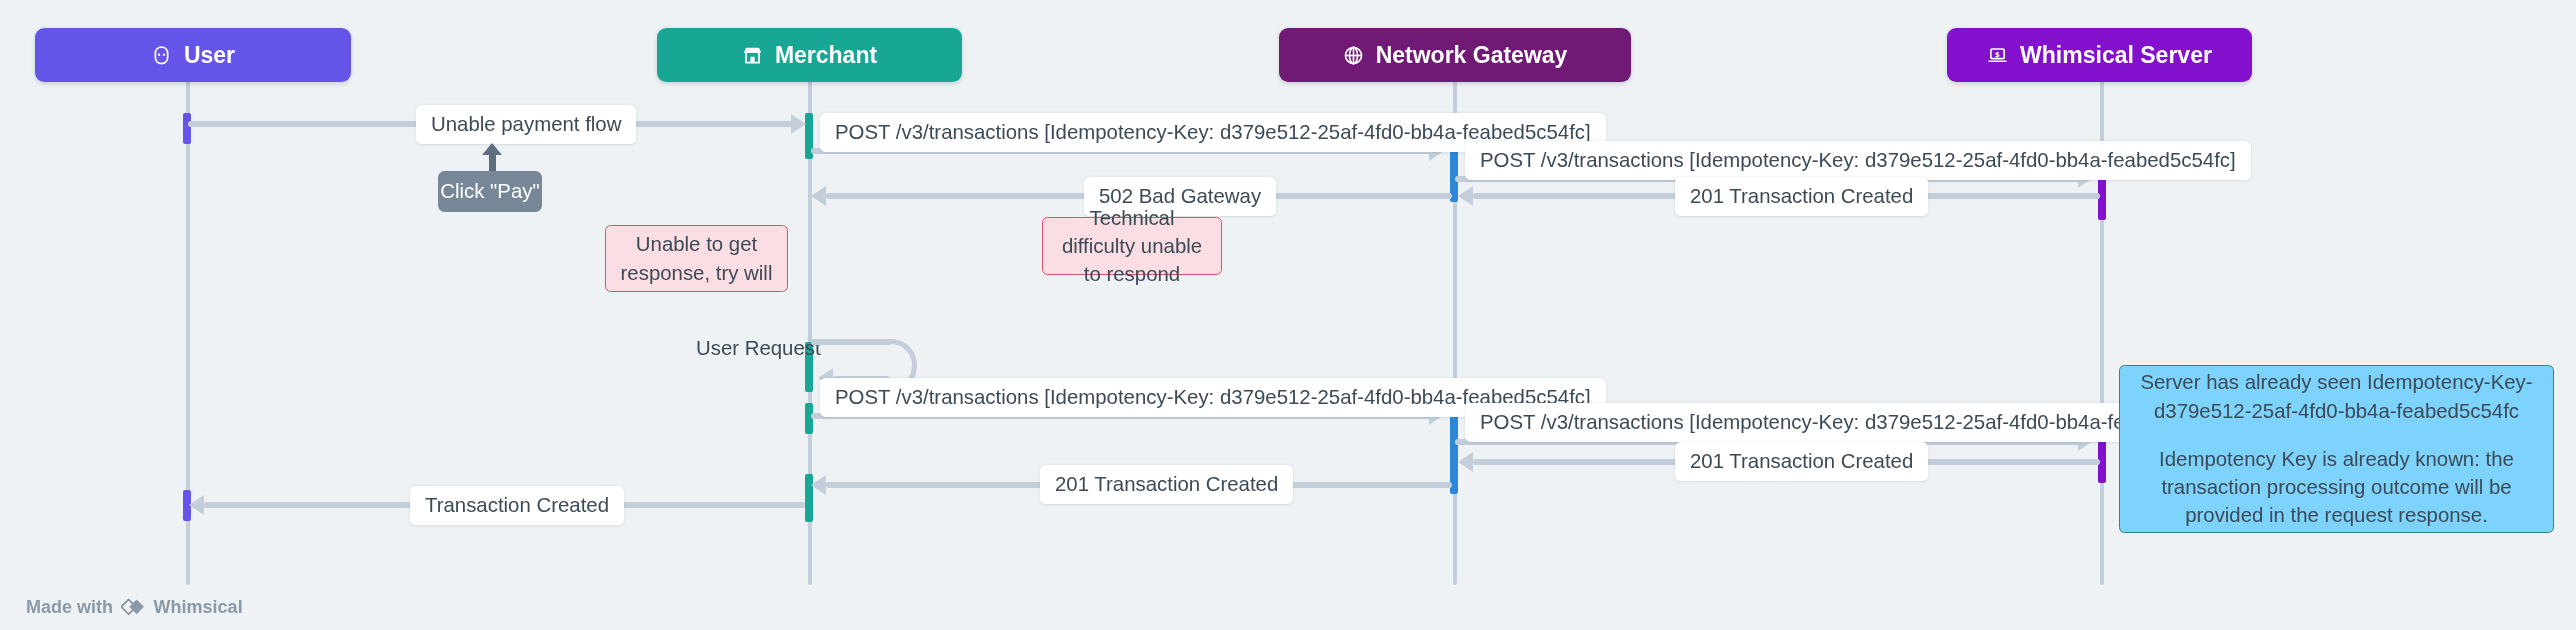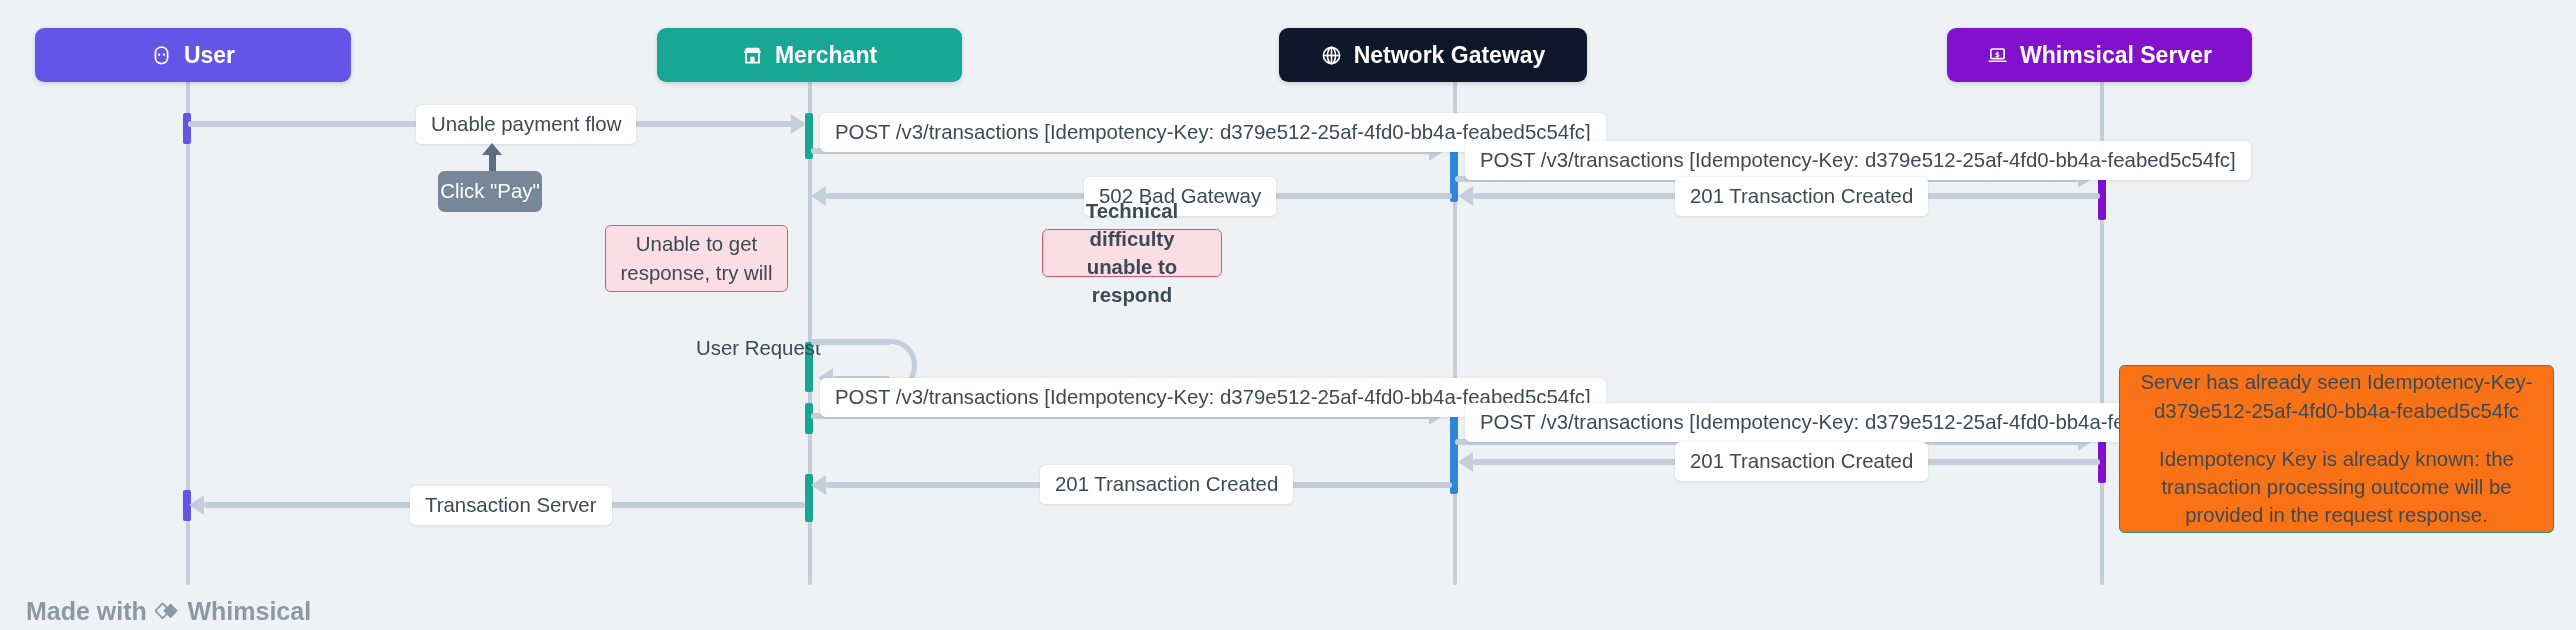--- a/index.html
+++ b/index.html
@@ -44,21 +44,21 @@
   .chip.plain{background:transparent;box-shadow:none;color:#3c4a57;}
 
   
   .note{
     position:absolute;border-radius:5.6px;border:1.9px solid;
     display:flex;align-items:center;justify-content:center;
     text-align:center;font-size:20.4px;line-height:1.38;
     padding:9.3px 13px;box-sizing:border-box;
   }
   .note.pink{background:#fadee3;border-color:#d9536f;color:#3c4a57;}
-  .note.green{background:#f97316;border-color:#2f8a72;color:#3c4a57;}
+  .note.green{background:#7dd3fc;border-color:#2f8a72;color:#3c4a57;}
 
   
   .tip{
     position:absolute;background:#778797;border-radius:6.5px;
     color:#ffffff;font-size:20.4px;
     display:flex;align-items:center;justify-content:center;
     box-sizing:border-box;
   }
   .tip-stem{position:absolute;width:6.5px;background:#5e6e7e;}
   .tip-head{position:absolute;width:0;height:0;
@@ -67,21 +67,21 @@
 
   
   .loop{
     position:absolute;border:5.6px solid #c3ceda;
     border-left:none;border-radius:0 26px 26px 0;
   }
 
   
   .footer{
     position:absolute;display:flex;align-items:center;gap:8.3px;
-    color:#8b99a7;font-size:25px;font-weight:bold;justify-content:flex-end;
+    color:#8b99a7;font-size:18px;font-weight:bold;justify-content:flex-end;
   }
   .wlogo{display:block;}
 </style>
 </head>
 <body>
 
 <div id="stage">
 
   <div class="lifeline" style="left:186px; top:81px;  height:504px;"></div>
   <div class="lifeline" style="left:808px; top:81px;  height:504px;"></div>
@@ -103,21 +103,21 @@
     <span class="ico">
       <svg width="21" height="21" viewBox="0 0 24 24" fill="none" stroke="#fff" stroke-width="2">
         <path d="M3.5 8.2 5.2 4h13.6l1.7 4.2z" fill="#fff" stroke="#fff" stroke-linejoin="round"></path>
         <path d="M4.6 8.2V20h14.8V8.2"></path>
         <rect x="9.6" y="13.4" width="4.8" height="6.6" fill="#fff" stroke="none"></rect>
       </svg>
     </span>
     <span>Merchant</span>
   </div>
 
-  <div class="actor" style="left:1279px;width:308px;background:#0f172a;">
+  <div class="actor" style="left:1279px;width:352px;background:#701a75;">
     <span class="ico">
       <svg width="21" height="21" viewBox="0 0 24 24" fill="none" stroke="#fff" stroke-width="1.9">
         <circle cx="12" cy="12" r="9.2"></circle>
         <line x1="2.8" y1="12" x2="21.2" y2="12"></line>
         <line x1="12" y1="2.8" x2="12" y2="21.2"></line>
         <ellipse cx="12" cy="12" rx="4.6" ry="9.2"></ellipse>
       </svg>
     </span>
     <span>Network Gateway</span>
   </div>
@@ -165,21 +165,21 @@
 
   <div class="arrow" style="left:1473px;top:193px; width:627px;"></div>
   <div class="head l" style="left:1458px;top:186px;"></div>
   <div class="chip" style="left:1675px;top:177px;">201 Transaction Created</div>
 
   <div class="arrow" style="left:826px; top:193px; width:626px;"></div>
   <div class="head l" style="left:811px; top:186px;"></div>
   <div class="chip" style="left:1048px;top:177px;margin-left:36px;">502 Bad Gateway</div>
 
   <div class="note pink" style="left:605px; top:225px; width:183px; height:67px;">Unable to get response, try will</div>
-  <div class="note pink" style="left:1042px;top:229px; width:180px; height:48px;font-weight:bold;">Technical difficulty unable to respond</div>
+  <div class="note pink" style="left:1042px;top:217px; width:180px; height:58px;">Technical difficulty unable to respond</div>
 
   <div class="chip plain" style="left:681px; top:329px;">User Request</div>
   <div class="arrow" style="left:811px; top:339px; width:80px;"></div>
   <div class="loop" style="left:884px; top:339px; width:28px; height:43px;"></div>
   <div class="arrow" style="left:833px; top:376px; width:57px;"></div>
   <div class="head l" style="left:818px; top:368px;"></div>
 
   <div class="arrow" style="left:811px; top:413px; width:620px;"></div>
   <div class="head r" style="left:1429px;top:405px;"></div>
   <div class="chip" style="left:820px; top:378px;">POST /v3/transactions [Idempotency-Key: d379e512-25af-4fd0-bb4a-feabed5c54fc]</div>
@@ -196,21 +196,21 @@
   <div class="arrow" style="left:1473px;top:459px; width:627px;"></div>
   <div class="head l" style="left:1458px;top:452px;"></div>
   <div class="chip" style="left:1675px;top:442px;">201 Transaction Created</div>
 
   <div class="arrow" style="left:826px; top:482px; width:626px;"></div>
   <div class="head l" style="left:811px; top:475px;"></div>
   <div class="chip" style="left:1040px;top:465px;">201 Transaction Created</div>
 
   <div class="arrow" style="left:204px; top:502px; width:601px;"></div>
   <div class="head l" style="left:189px; top:495px;"></div>
-  <div class="chip" style="left:410px; top:486px;">Transaction Server</div>
+  <div class="chip" style="left:410px; top:486px;">Transaction Created</div>
 
   <div class="footer" style="left:26px; top:597px;">
     <span>Made with</span>
     <span>
       <svg class="wlogo" width="24" height="18.5" viewBox="0 0 30 22">
         <rect x="3" y="4" width="13" height="13" transform="rotate(45 9.5 10.5)" fill="none" stroke="#8b99a7" stroke-width="2.2"></rect>
         <rect x="13" y="4" width="13" height="13" transform="rotate(45 19.5 10.5)" fill="#8b99a7"></rect>
       </svg>
     </span>
     <span>Whimsical</span>

